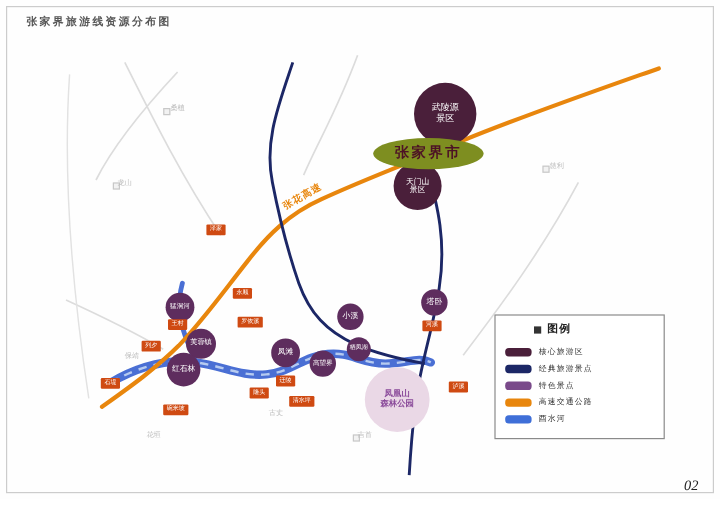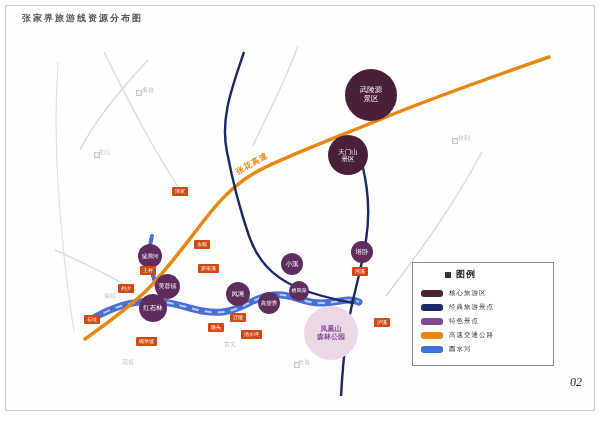--- a/index.html
+++ b/index.html
@@ -1,20 +1,20 @@
 <!DOCTYPE html>
 <html><head>
 <meta charset="utf-8">
 <style>
   html,body{margin:0;padding:0;background:#ffffff;}
   #page{position:relative;width:600px;height:416px;background:#fefefe;overflow:hidden;
         font-family:"Liberation Sans","DejaVu Sans",sans-serif;}
   .frame{position:absolute;left:5px;top:5px;right:5px;bottom:5px;border:1px solid #cccccc;pointer-events:none;}
   .doc-title{position:absolute;left:22px;top:12px;font-size:9px;font-weight:bold;color:#555555;letter-spacing:2px;}
-  .pageno{position:absolute;right:18px;bottom:26px;font-family:"Liberation Serif",serif;font-style:italic;font-size:12px;color:#222222;}
+  .pageno{position:absolute;right:18px;bottom:4px;font-family:"Liberation Serif",serif;font-style:italic;font-size:12px;color:#222222;}
   svg.maplines{position:absolute;left:0;top:0;}
   
   .node{position:absolute;border-radius:50%;display:flex;flex-direction:column;align-items:center;justify-content:center;
         color:#ffffff;line-height:1.15;z-index:5;}
   .core{background:#4a1f3a;}
   .spot{background:#5e2d5e;}
   .city{background:#7e8e20;color:#4d1225;font-weight:bold;letter-spacing:2px;z-index:6;}
   .park{background:#ead8e6;color:#8a4a9a;font-weight:bold;}
   
   .rtag{position:absolute;background:#cf4a12;color:#ffffff;font-size:5px;line-height:1;padding:2px 3px;border-radius:1px;z-index:7;white-space:nowrap;}
@@ -73,20 +73,23 @@
   <div class="town" style="left:298px;top:358px">吉首</div>
   <div class="town" style="left:122px;top:358px">花垣</div>
   <div class="town" style="left:224px;top:340px">古丈</div>
   <div class="town" style="left:104px;top:292px">保靖</div>
 
   <div class="hwy-label">张花高速</div>
 
   <div class="node core" style="left:345px;top:69px;width:52px;height:52px;font-size:7.5px">
     <span>武陵源</span>
     <span>景区</span>
+  </div>
+  <div class="node city" style="left:311px;top:115px;width:92px;height:26px;font-size:12px">
+    <span>张家界市</span>
   </div>
   <div class="node core" style="left:328px;top:135px;width:40px;height:40px;font-size:6.5px">
     <span>天门山</span>
     <span>景区</span>
   </div>
   <div class="node spot" style="left:138px;top:244px;width:24px;height:24px;font-size:5.5px">
     <span>猛洞河</span>
   </div>
   <div class="node spot" style="left:155px;top:274px;width:25px;height:25px;font-size:6px">
     <span>芙蓉镇</span>

